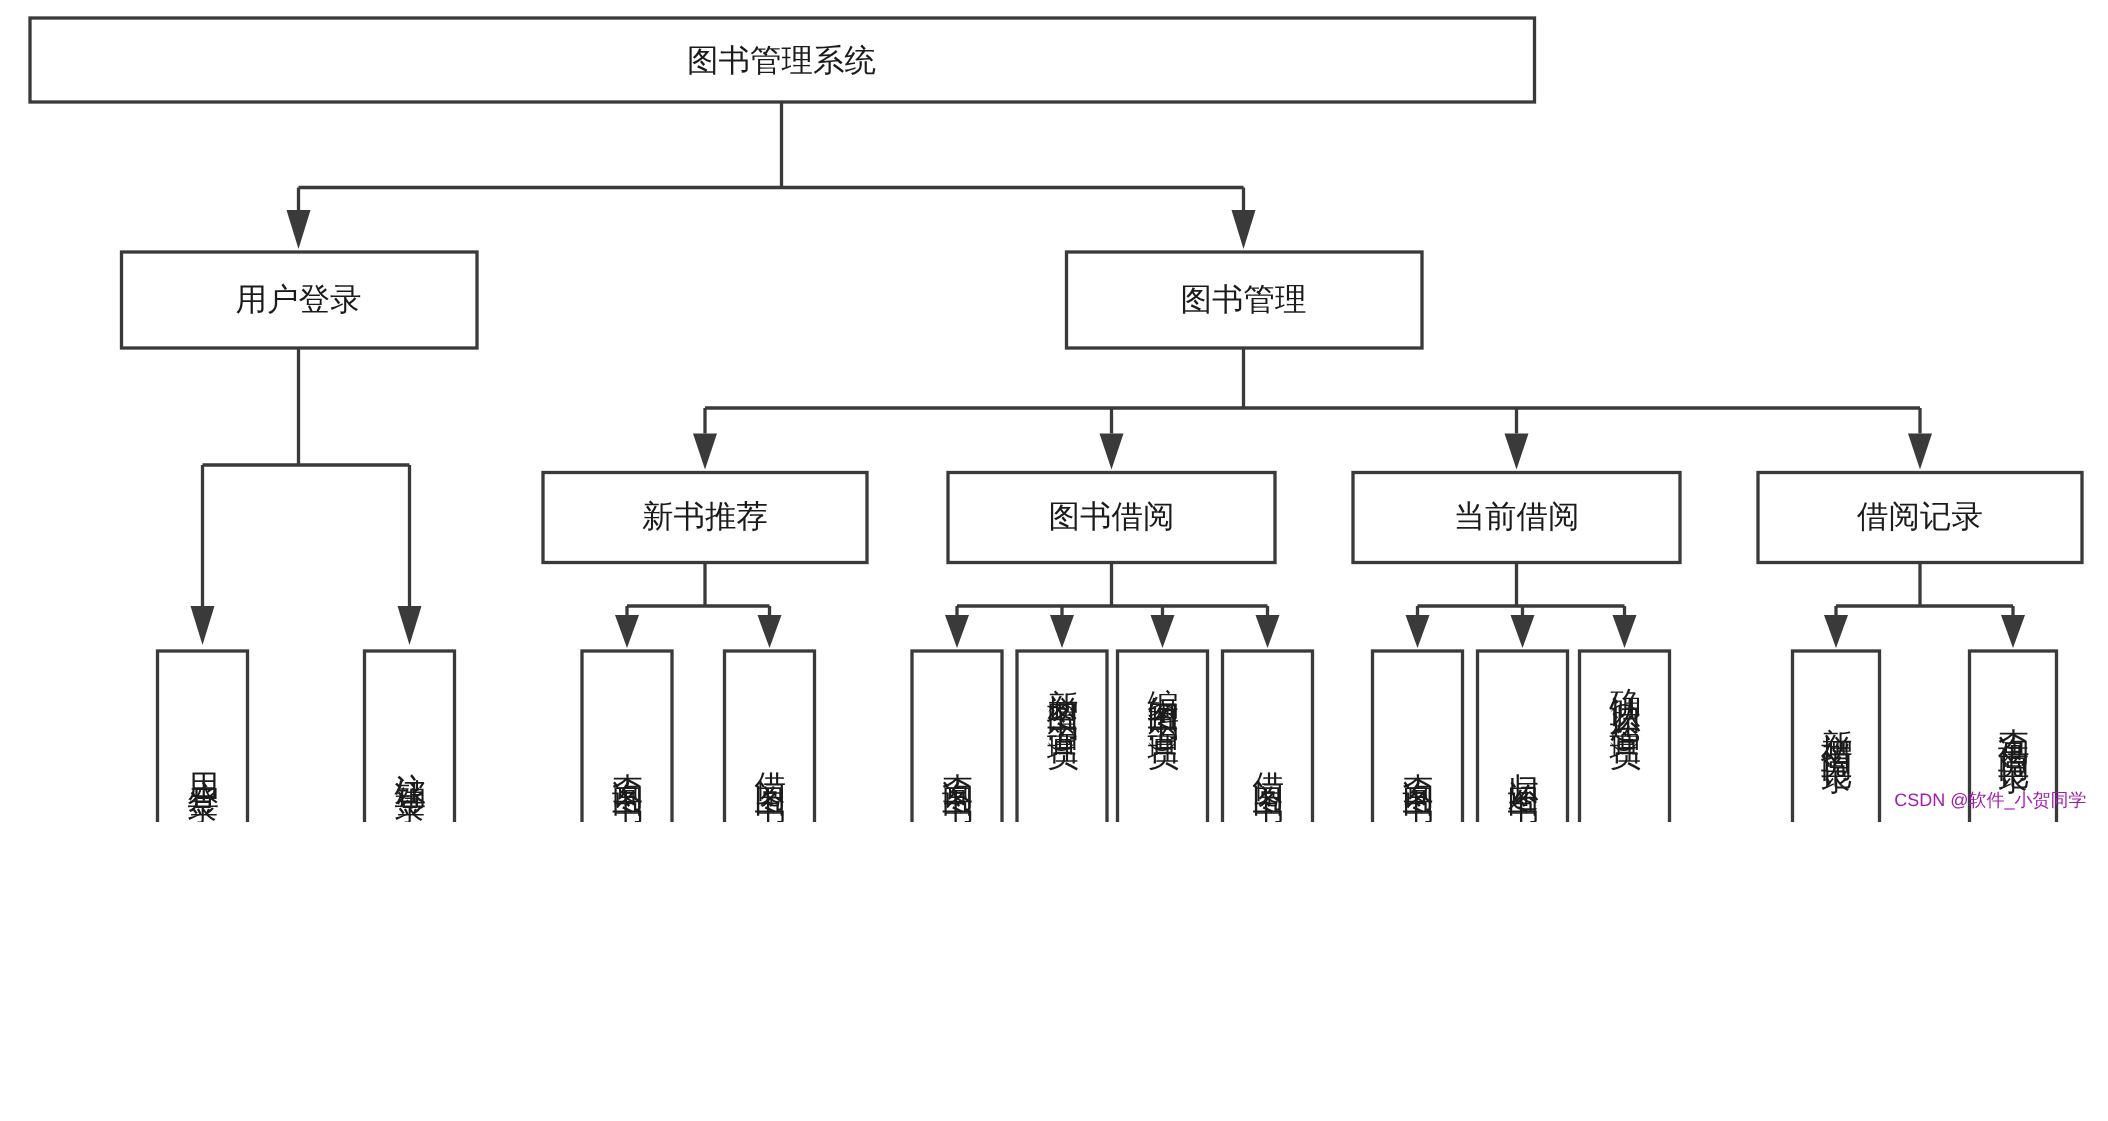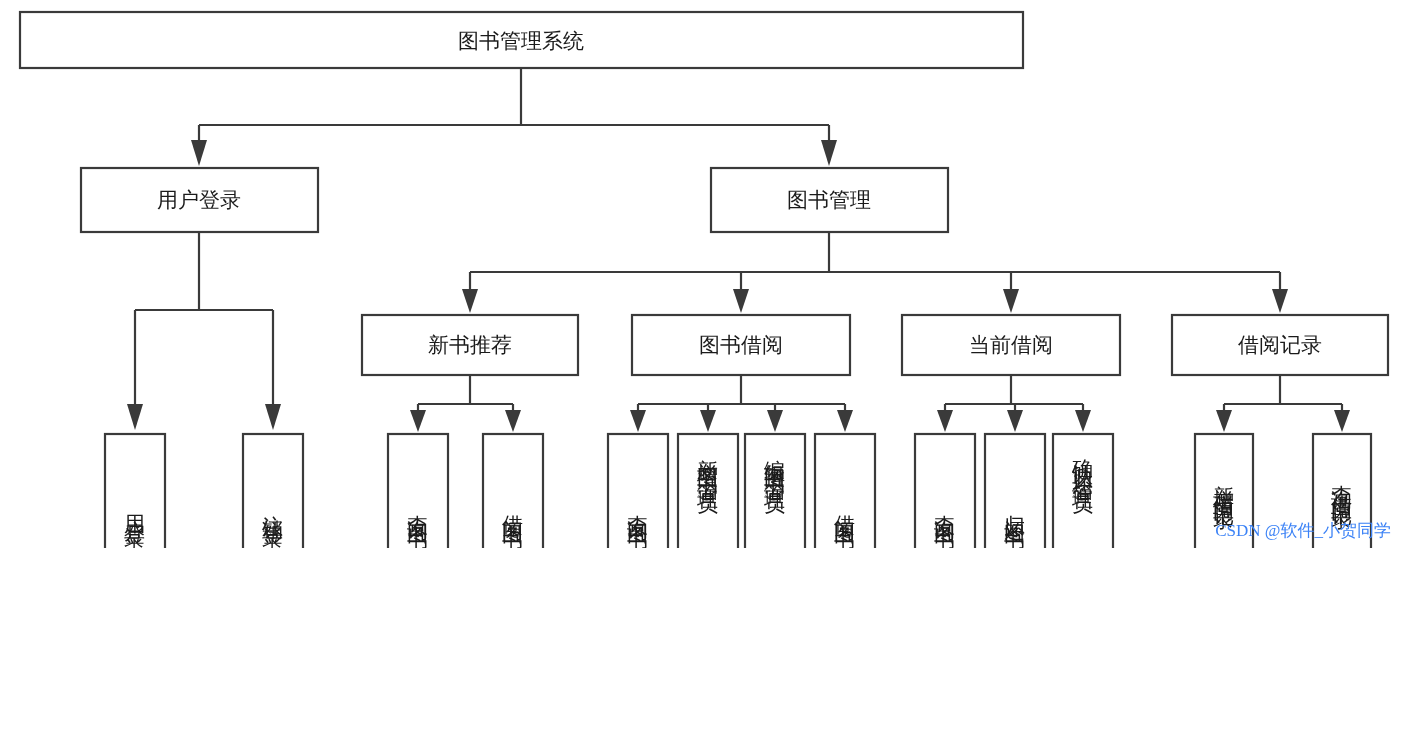--- a/index.html
+++ b/index.html
@@ -63,23 +63,23 @@
     line-height: 1.0;
     letter-spacing: 5px;
     color: #1b1b1b;
     white-space: nowrap;
     text-align: left;
   }
   .watermark {
     position: absolute;
     right: 14px;
     bottom: 6px;
-    font-family: Liberation Serif, serif;
-    font-size: 17px;
-    color: #3b82f6;
+    font-family: Liberation Sans, sans-serif;
+    font-size: 12px;
+    color: #a21caf;
     white-space: nowrap;
     pointer-events: none;
   }
 </style>
 </head>
 <body>
 
 <div id="diagram-root">
 
   <svg id="tree-svg" viewBox="0 0 1405 747">

